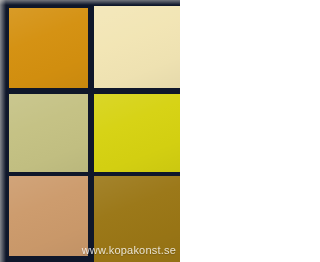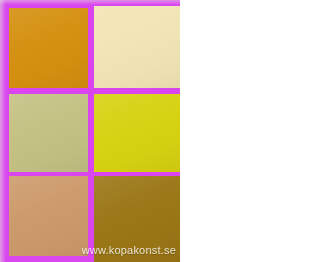--- a/index.html
+++ b/index.html
@@ -72,21 +72,21 @@
     letter-spacing: 0.2px;
     color: rgba(255,255,255,0.78);
     text-shadow: 0 1px 1px rgba(0,0,0,0.28);
     white-space: nowrap;
     user-select: none;
   }
 </style>
 </head>
 <body>
 
-<div id="swatch-board" style="background-color: #d946ef;">
+<div id="swatch-board" style="background-color: #0f172a;">
 
   <div class="swatch row-1 col-left" title="Deep Amber" style="background-color: rgb(212, 144, 15);">
     <span class="sheen"></span>
   </div>
 
   <div class="swatch row-1 col-right" title="Pale Vanilla Cream" style="background-color: rgb(242, 229, 180);">
     <span class="sheen"></span>
   </div>
 
   <div class="swatch row-2 col-left" title="Muted Sage Olive" style="background-color: rgb(196, 193, 131);">

